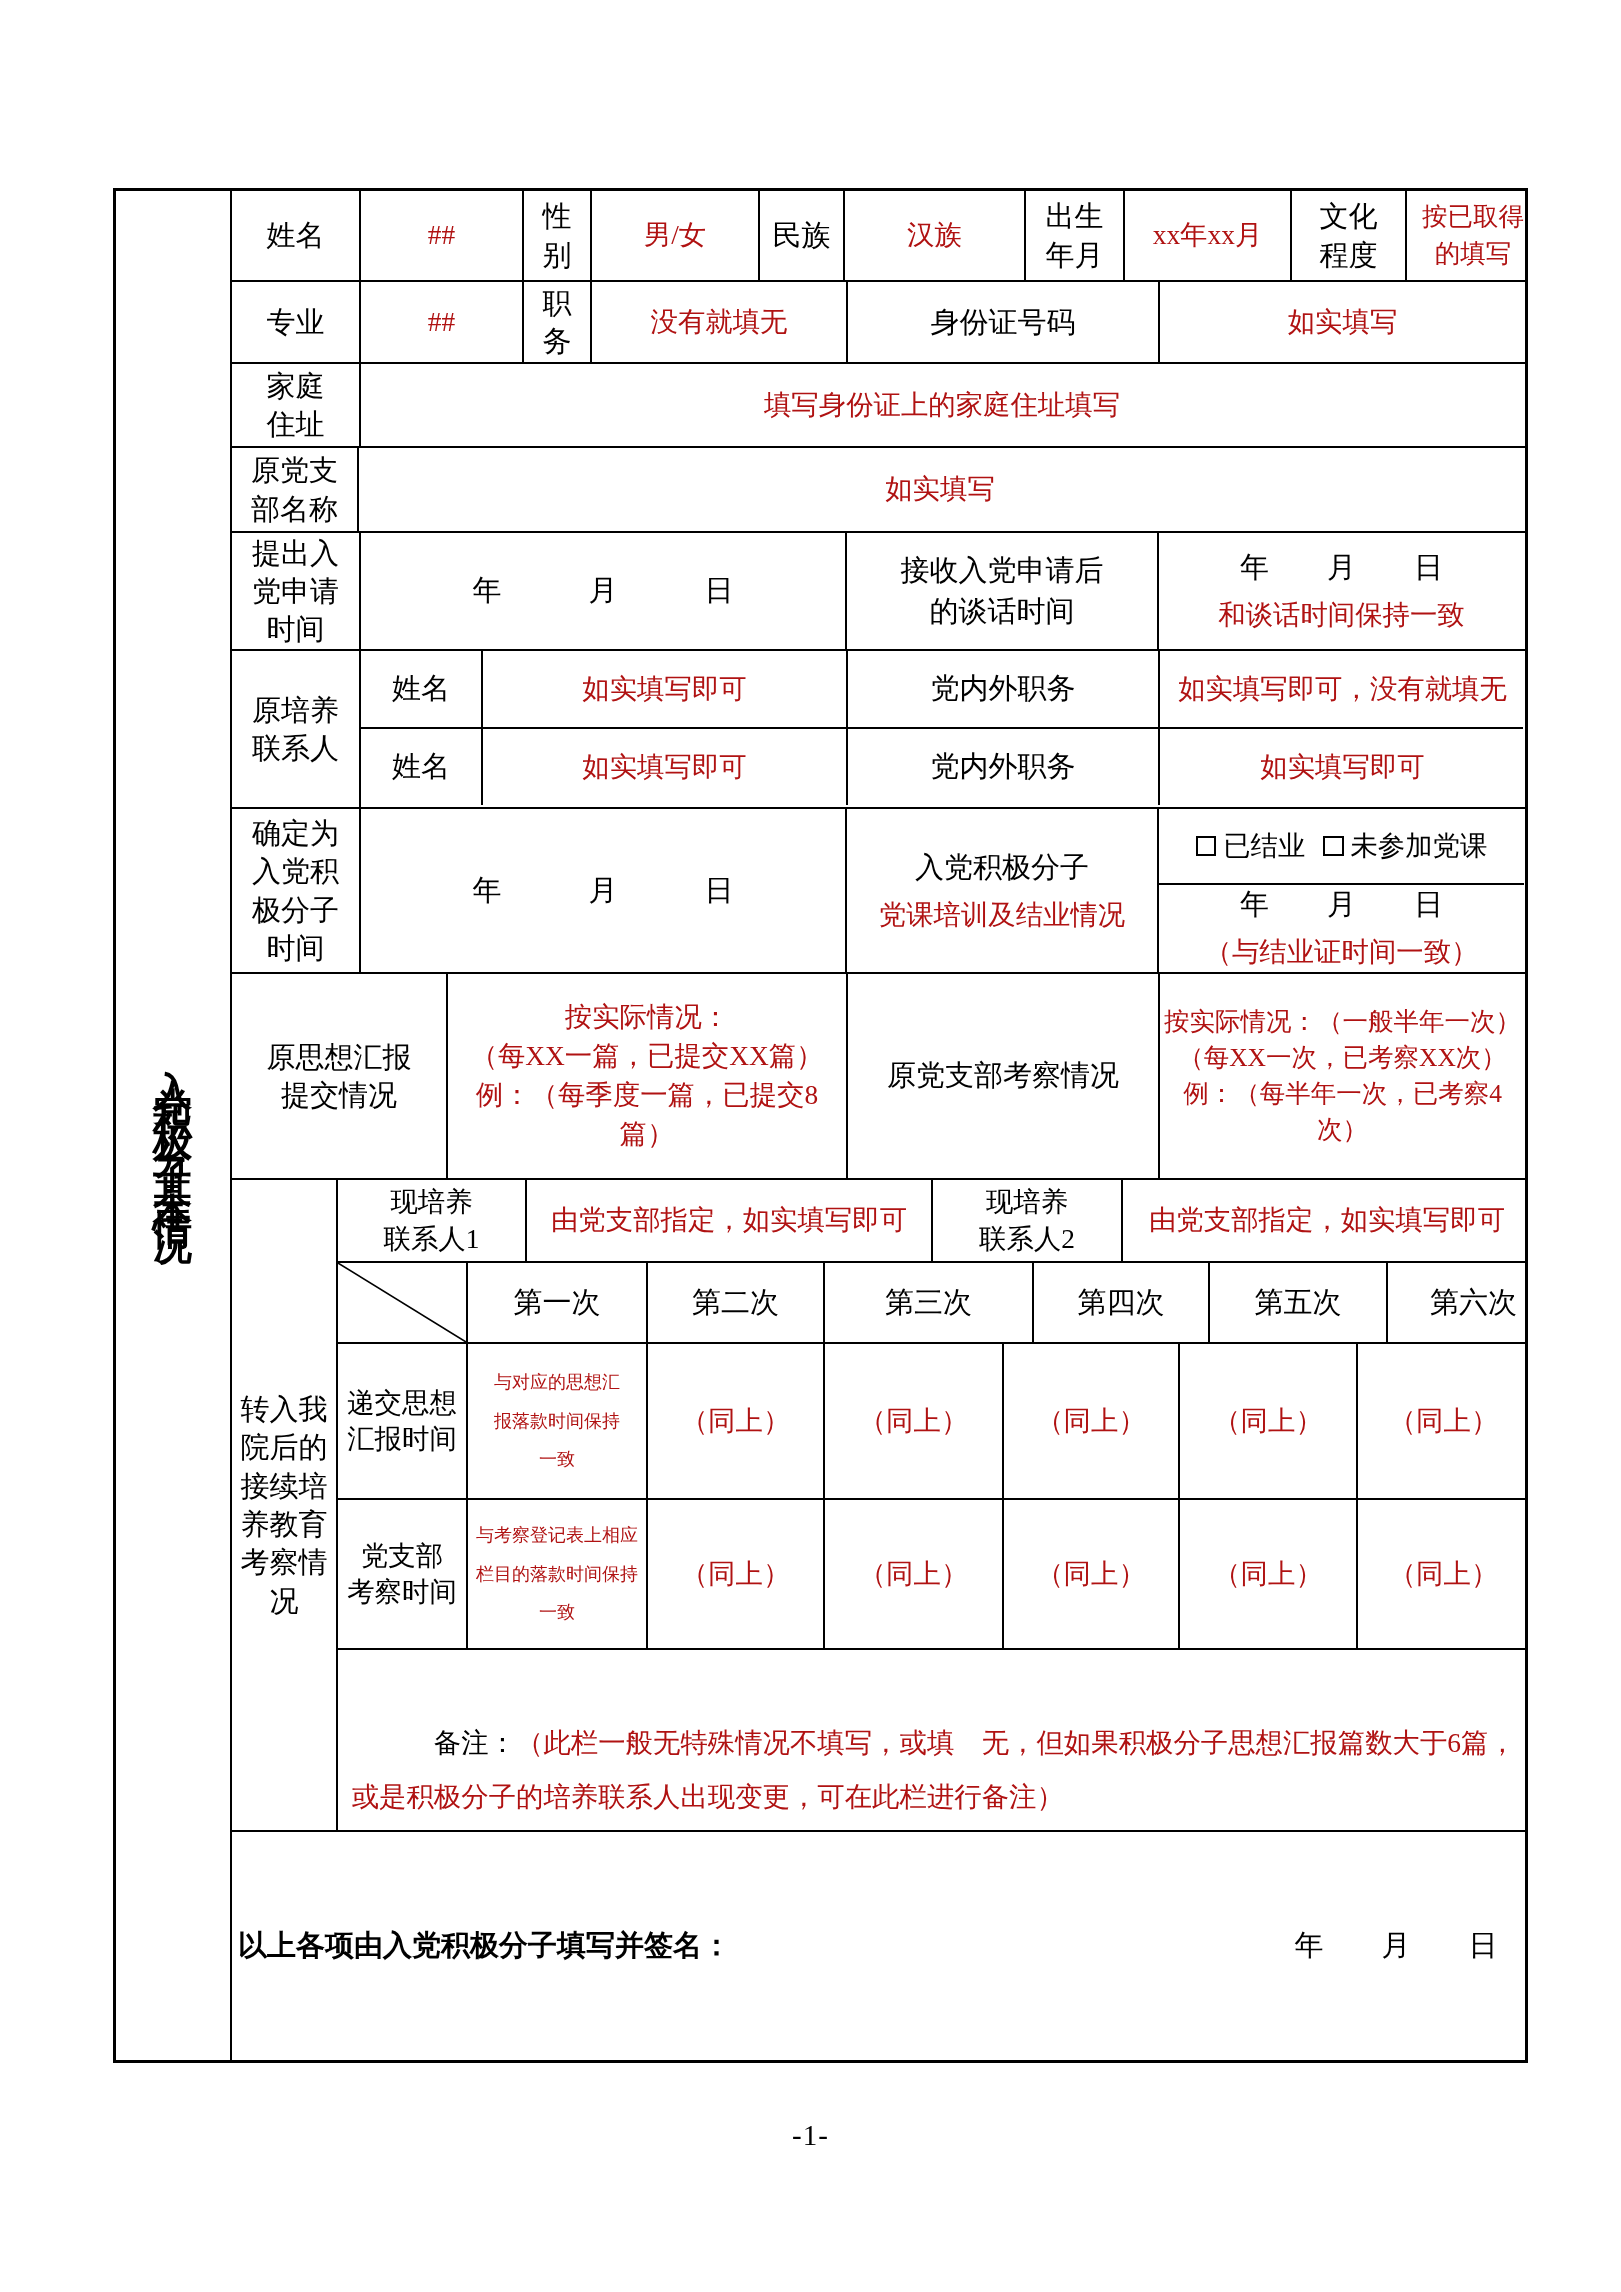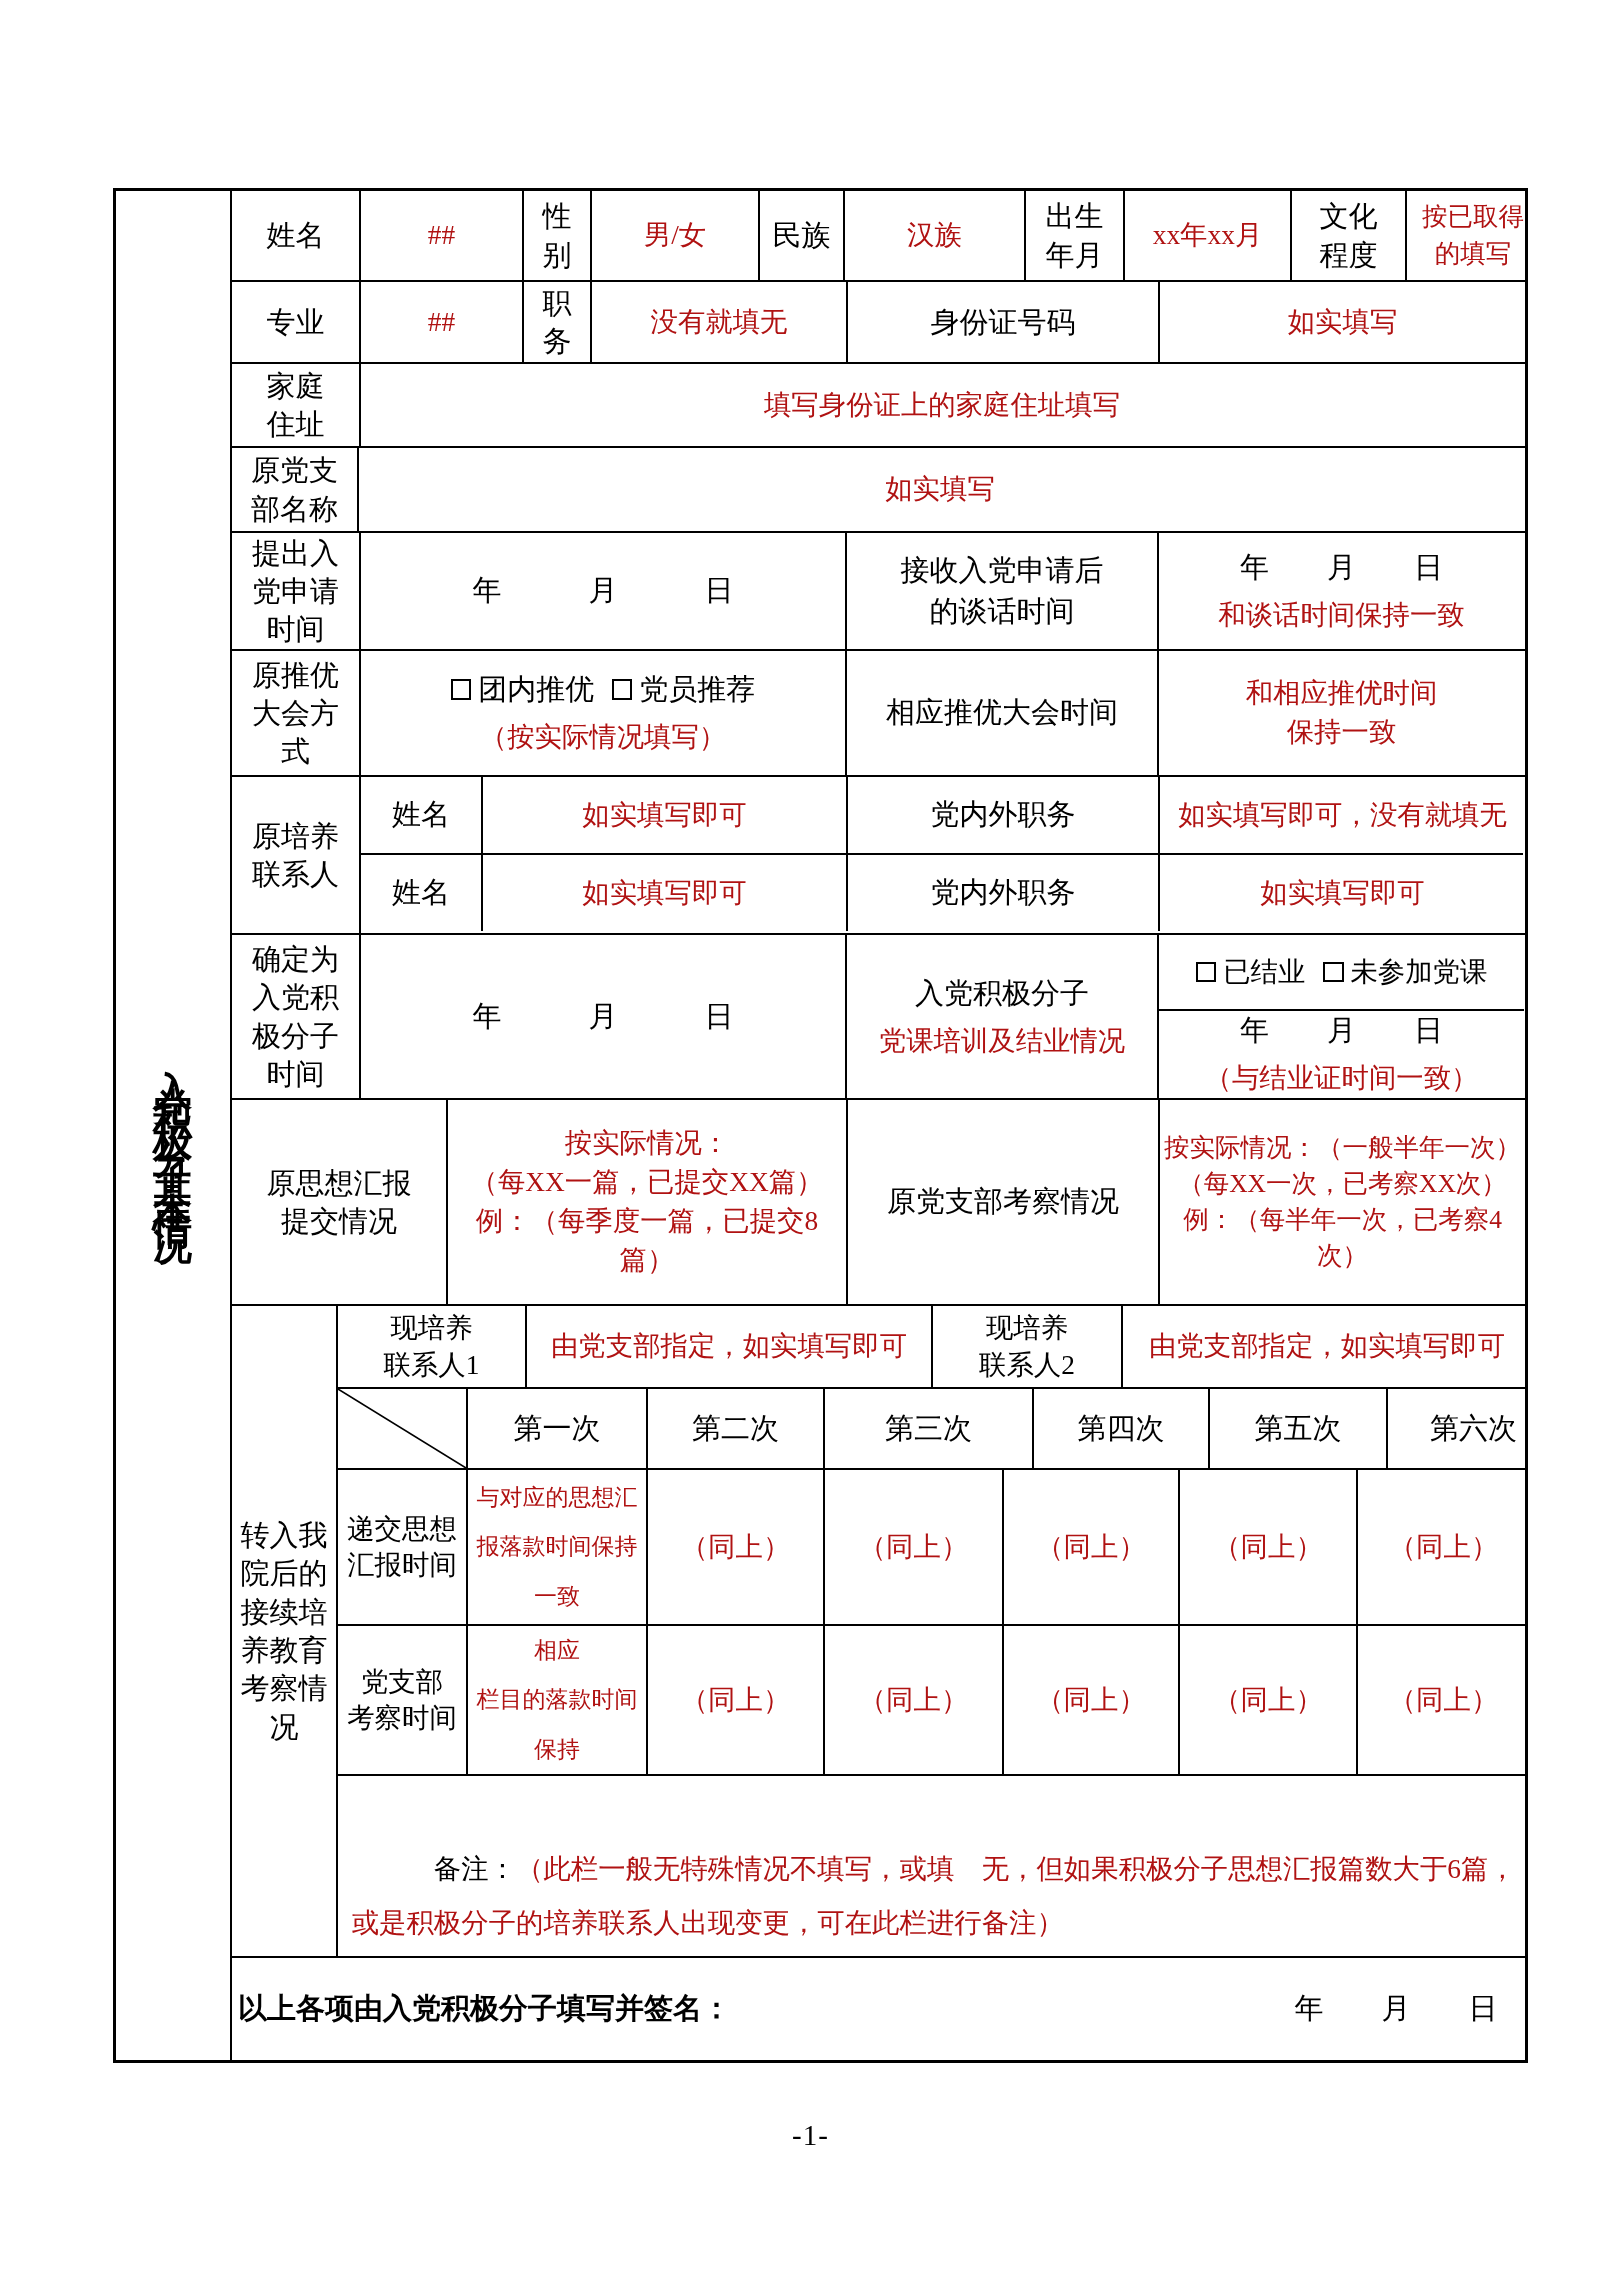--- a/index.html
+++ b/index.html
@@ -29,21 +29,21 @@
     border-right:2px solid #000; flex-shrink:0;
     display:flex; flex-direction:column; align-items:center; justify-content:center;
     text-align:center; font-size:29px; line-height:1.42; white-space:pre-line;
     padding:2px; overflow:hidden;
   }
   .c.nb { border-right:none; }
   .l { line-height:1.32; }
   .red { color:#b01212; }
   .f26 { font-size:25.5px; }
   .f28 { font-size:27.4px; }
-  .small { font-size:23px; line-height:2.15; }
+  .small { font-size:18px; line-height:2.15; }
   .gap > * + * { margin-top:7.8px; }
   .optline { display:flex; align-items:center; justify-content:center; white-space:pre; }
   .chk {
     display:inline-block; width:20.6px; height:20.6px; border:2px solid #000;
     margin-right:6.9px; flex-shrink:0; background:#fff;
   }
   .chk + span { margin-right:17.6px; }
   .optline span:last-child { margin-right:0; }
   .diagcell { position:relative; }
   .diagcell svg { position:absolute; left:0; top:0; width:100%; height:100%; }
@@ -118,35 +118,20 @@
         <span>年　　　月　　　日</span>
       </div>
       <div class="c" style="width:312px">接收入党申请后
 的谈话时间</div>
       <div class="c nb gap" style="width:365px">
         <span>年　　月　　日</span>
         <span class="red f28">和谈话时间保持一致</span>
       </div>
     </div>
 
-    <div class="row tb" style="height:126px">
-      <div class="c l" style="width:129px">原推优
-大会方
-式</div>
-      <div class="c gap" style="width:486px">
-        <span class="optline">
-          <span class="chk"></span><span>团内推优</span>
-          <span class="chk"></span><span>党员推荐</span>
-        </span>
-        <span class="red f28">（按实际情况填写）</span>
-      </div>
-      <div class="c" style="width:312px">相应推优大会时间</div>
-      <div class="c nb red f28" style="width:365px">和相应推优时间
-保持一致</div>
-    </div>
 
     <div class="row tb" style="height:158px">
       <div class="c l" style="width:129px">原培养
 联系人</div>
       <div class="col" style="width:1162px">
         <div class="row tb" style="height:78px">
           <div class="c" style="width:122px">姓名</div>
           <div class="c red f28" style="width:365px">如实填写即可</div>
           <div class="c" style="width:312px">党内外职务</div>
           <div class="c nb red f28" style="width:365px">如实填写即可，没有就填无</div>

